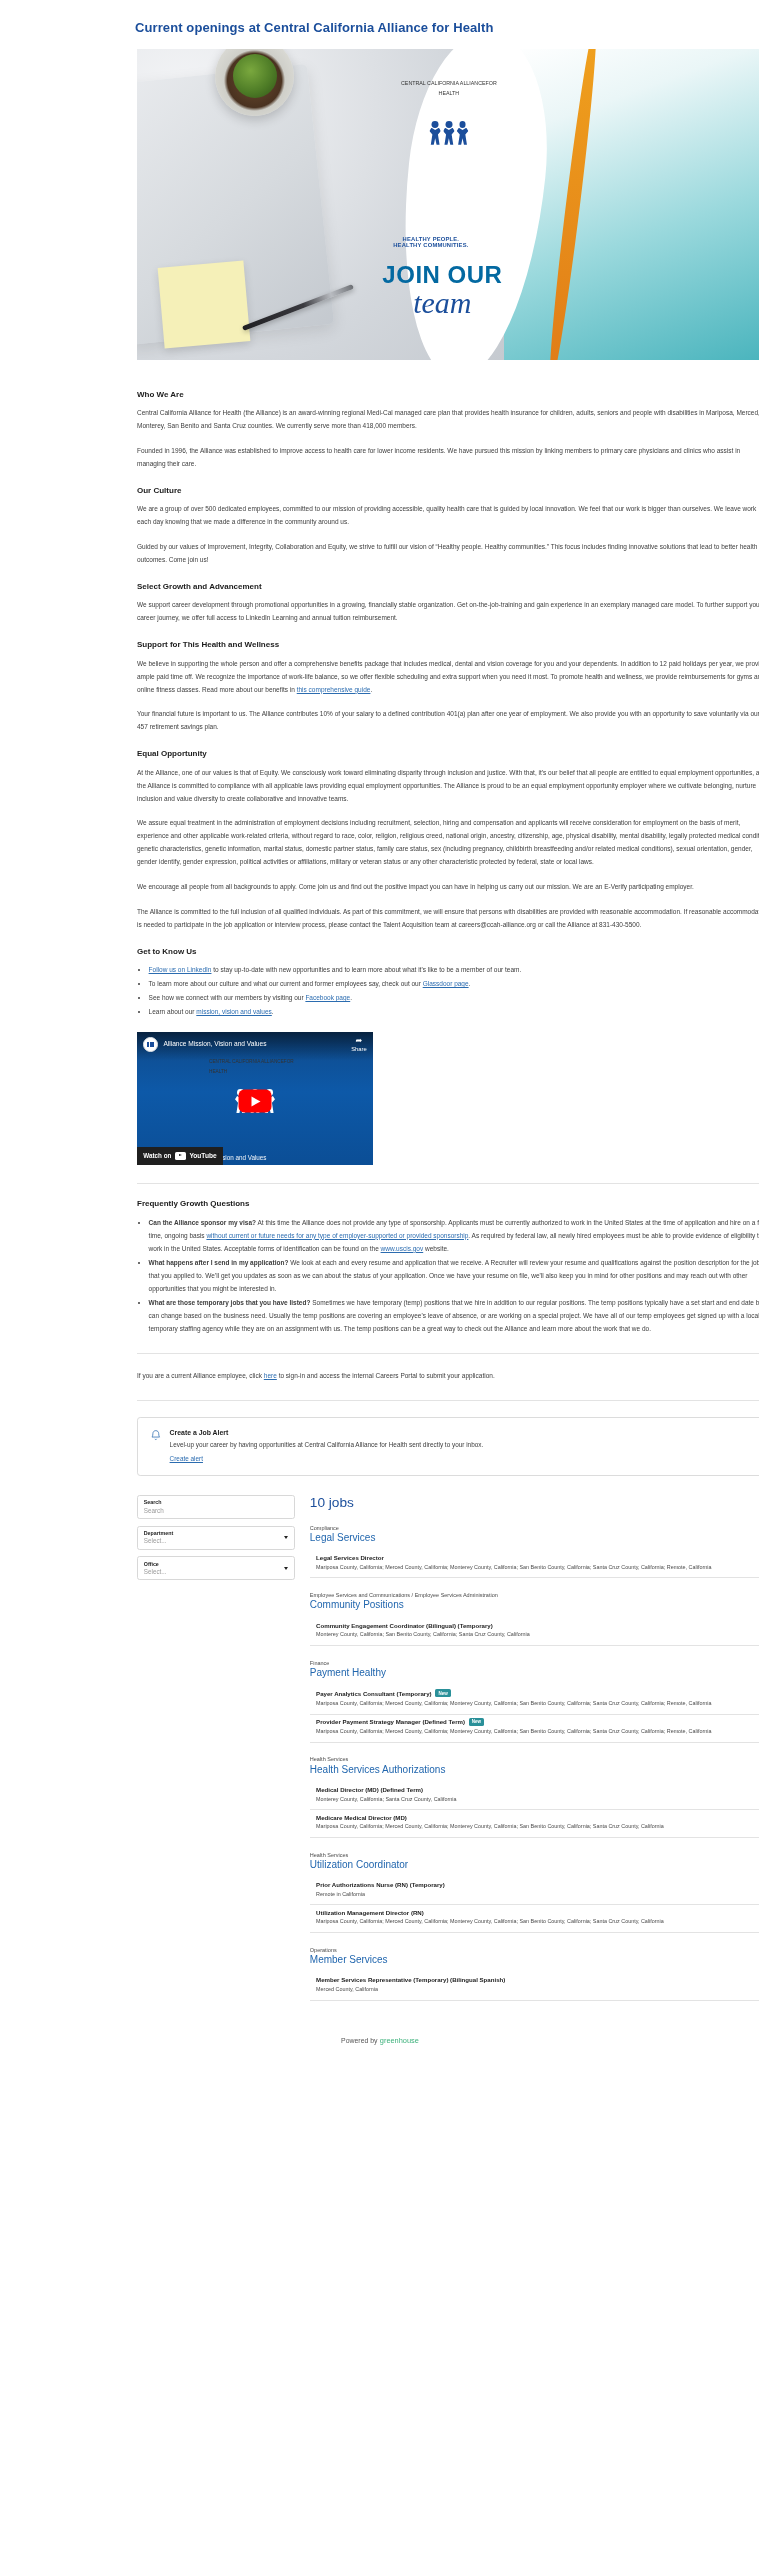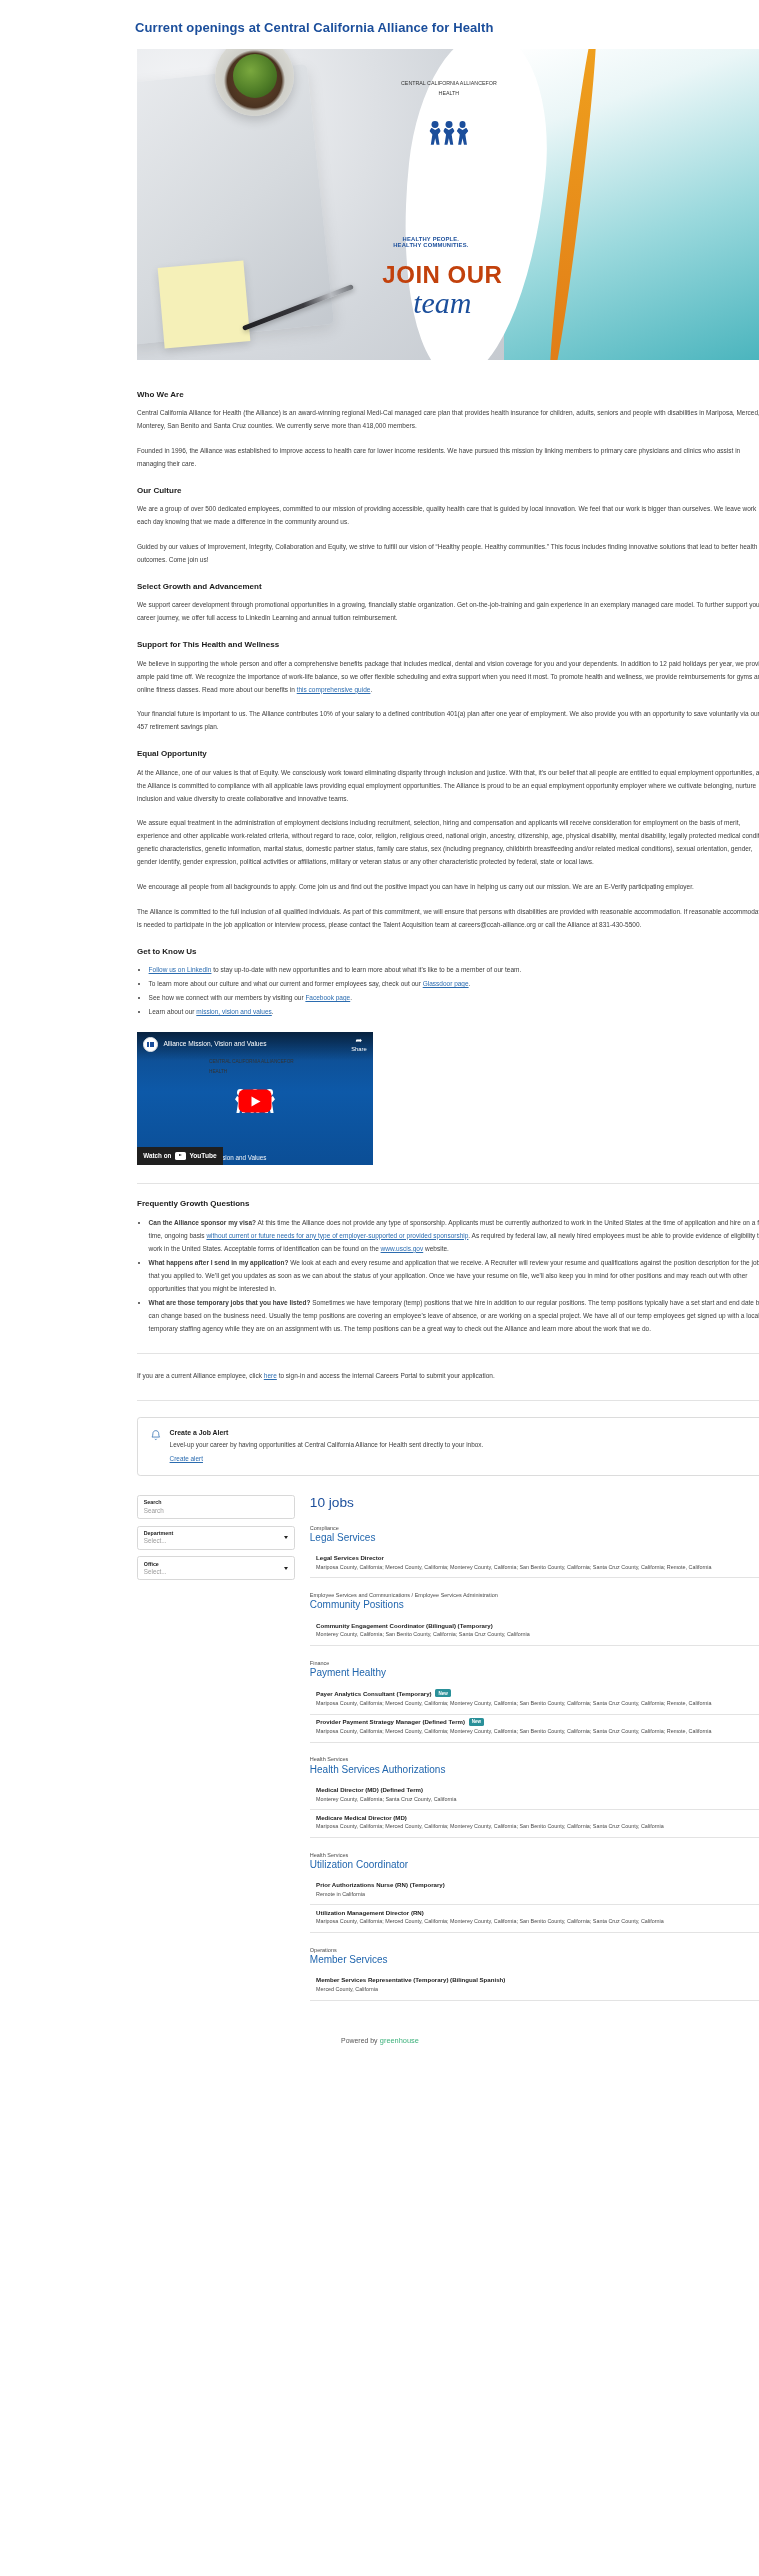--- a/index.html
+++ b/index.html
@@ -108,21 +108,21 @@
   .fig .body {
     width:11.6px;height:17px;background:#1b4e9b;
     clip-path:polygon(0% 20%,18% 0%,50% 14%,82% 0%,100% 20%,74% 40%,88% 100%,62% 100%,50% 62%,38% 100%,12% 100%,26% 40%);
   }
   .hero-tag { position:absolute; left:36%; top:60%; width:132px; text-align:center; }
   .hero-tag .t1 { font-size:5.8px; color:#1b4e9b; font-weight:700; letter-spacing:0.2px; }
   .hero-join {
     position:absolute; left:34.5%; top:68%; width:174px; text-align:center;
   }
   .hero-join .join {
-    font-size:24px; font-weight:800; color:#c2410c; letter-spacing:0.5px;
+    font-size:24px; font-weight:800; color:#0369a1; letter-spacing:0.5px;
     font-family:"Liberation Sans", sans-serif;
   }
   .hero-join .team {
     font-size:30px; color:#1b4e9b; font-family:"Liberation Serif", serif;
     font-style:italic; margin-top:-3.2px;
   }
 
   
   .content { width:633px; margin:0 auto 0 63px; padding:13.7px 0 0 0; }
   .content h3 {

